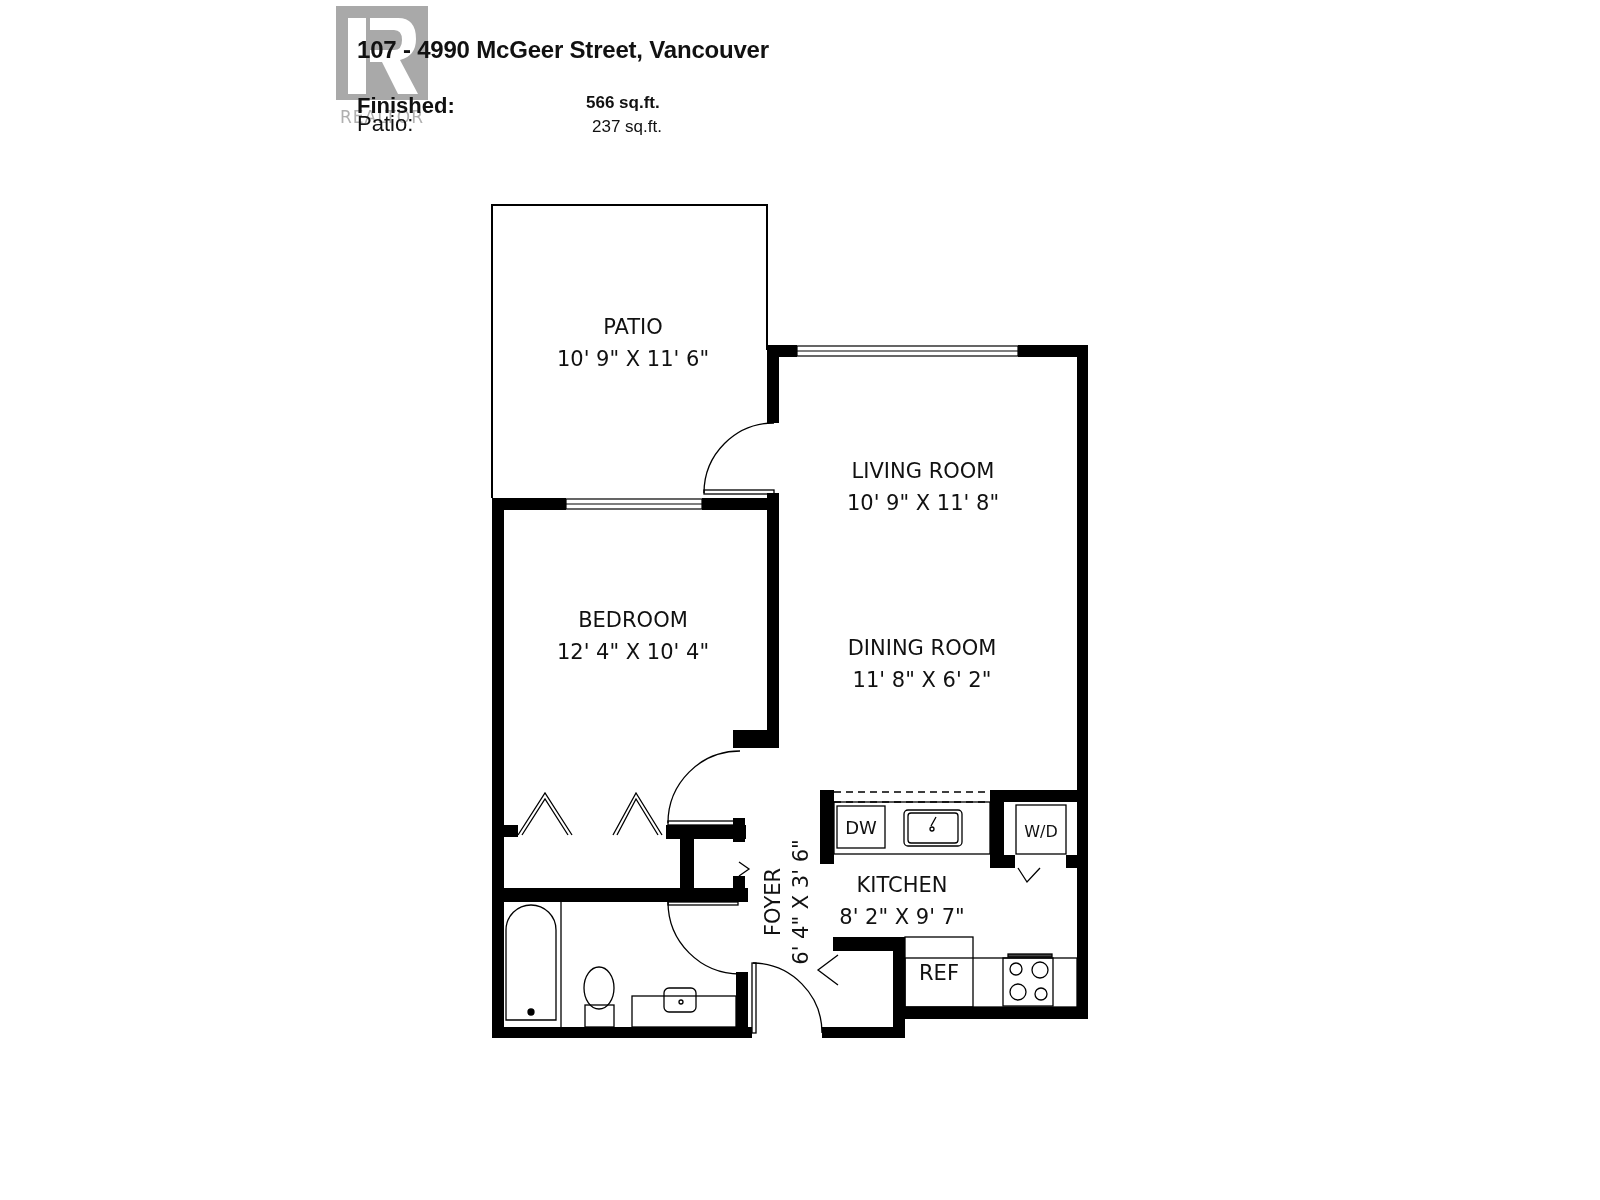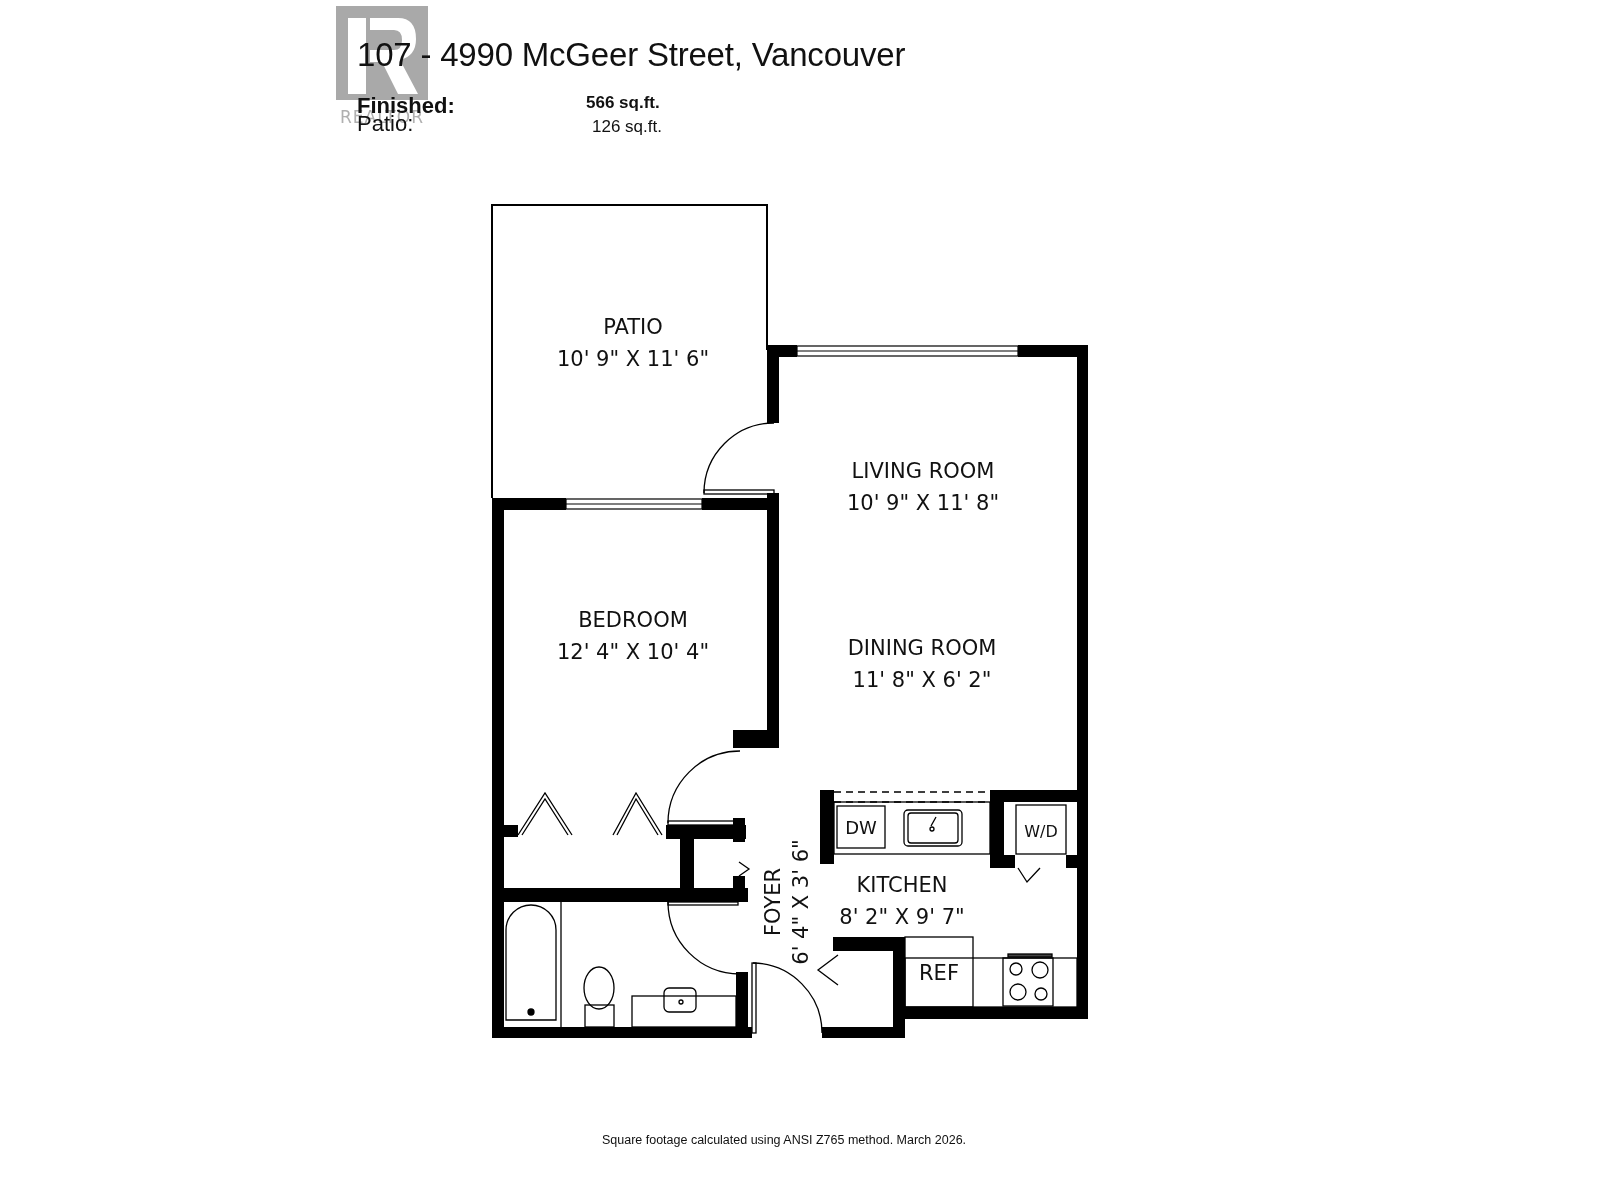--- a/index.html
+++ b/index.html
@@ -1,19 +1,19 @@
 <!DOCTYPE html>
 <html><head>
 <meta charset="utf-8">
 <style>
   html, body { margin: 0; padding: 0; background: #ffffff; }
   body { width: 1600px; height: 1200px; position: relative; overflow: hidden;
          font-family: "Liberation Sans", sans-serif; color: #111; }
   .logo { position: absolute; left: 336px; top: 6px; width: 97px; height: 120px; }
-  .title { position: absolute; left: 357px; top: 36px; font-size: 33px; font-weight: normal;
+  .title { position: absolute; left: 357px; top: 36px; font-size: 24px; font-weight: bold;
            letter-spacing: -0.2px; color: #111; white-space: nowrap; }
   .stat-label { position: absolute; left: 357px; font-size: 22px; color: #111; }
   .stat-value { position: absolute; font-size: 17px; color: #111; white-space: nowrap; }
   .bold { font-weight: bold; }
   svg.plan { position: absolute; left: 0; top: 0; }
   .room-label { font-family: "DejaVu Sans", sans-serif; font-size: 21px; fill: #111; }
   .appl-label { font-family: "DejaVu Sans", sans-serif; fill: #111; }
   .footer { position: absolute; left: 0; width: 1568px; text-align: center; font-size: 12.5px;
             color: #111; top: 1132px; line-height: 17px; }
   .footer div { white-space: nowrap; }
@@ -28,21 +28,21 @@
     <path d="M34 12 H62 Q80 12 80 33 Q80 50 64 54 L82 88 H62 L46 56 H34 Z M34 24 V44 H58 Q66 44 66 34 Q66 24 58 24 Z" fill="#ffffff"></path>
     <text x="46" y="117" text-anchor="middle" font-family="DejaVu Sans, sans-serif" font-size="17" fill="#b0b0b0" letter-spacing="1">REALTOR</text>
   </svg>
 </div>
 
 <div class="title">107 - 4990 McGeer Street, Vancouver</div>
 
 <div class="stat-label bold" style="top:93px;">Finished:</div>
 <div class="stat-value bold" style="left:586px; top:93px;">566 sq.ft.</div>
 <div class="stat-label" style="top:111px;">Patio:</div>
-<div class="stat-value" style="left:592px; top:117px;">126 sq.ft.</div>
+<div class="stat-value" style="left:592px; top:117px;">237 sq.ft.</div>
 
 <svg class="plan" width="1600" height="1200" viewBox="0 0 1600 1200">
 
   <g>
     <path d="M492 498 V205 H767 V350" fill="none" stroke="#000" stroke-width="2"></path>
   </g>
 
   <g fill="#000">
 
     <rect x="767" y="345" width="30" height="12"></rect>
@@ -183,14 +183,13 @@
     <text class="room-label" transform="translate(780,902) rotate(-90)" text-anchor="middle">FOYER</text>
     <text class="room-label" transform="translate(808,902) rotate(-90)" text-anchor="middle">6' 4" X 3' 6"</text>
 
     <text class="appl-label" x="861" y="834" font-size="18" text-anchor="middle">DW</text>
     <text class="appl-label" x="1041" y="837" font-size="16" text-anchor="middle">W/D</text>
     <text class="appl-label" x="939" y="980" font-size="21" text-anchor="middle">REF</text>
   </g>
 </svg>
 
 <div class="footer">
-  <div>Square footage calculated using ANSI Z765 method. March 2026.</div>
 </div>
 
 </body></html>

